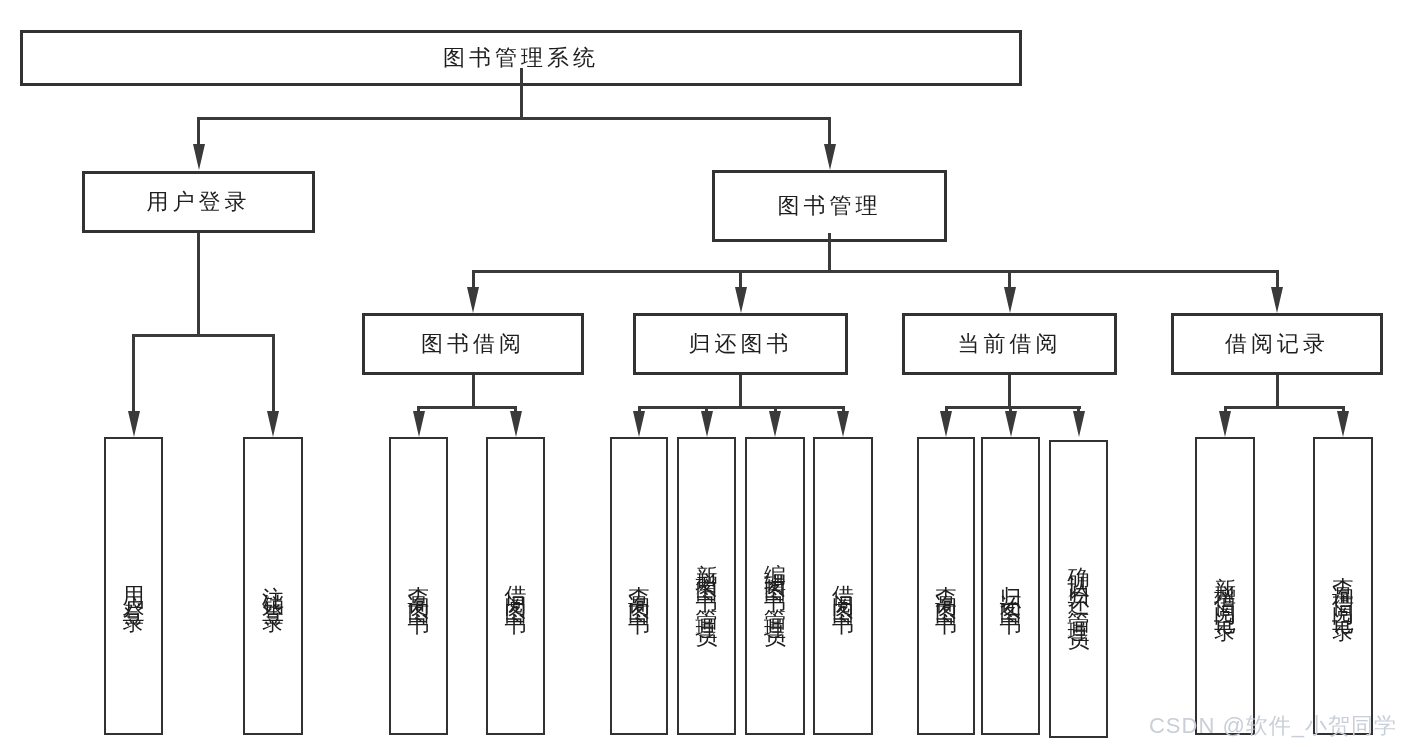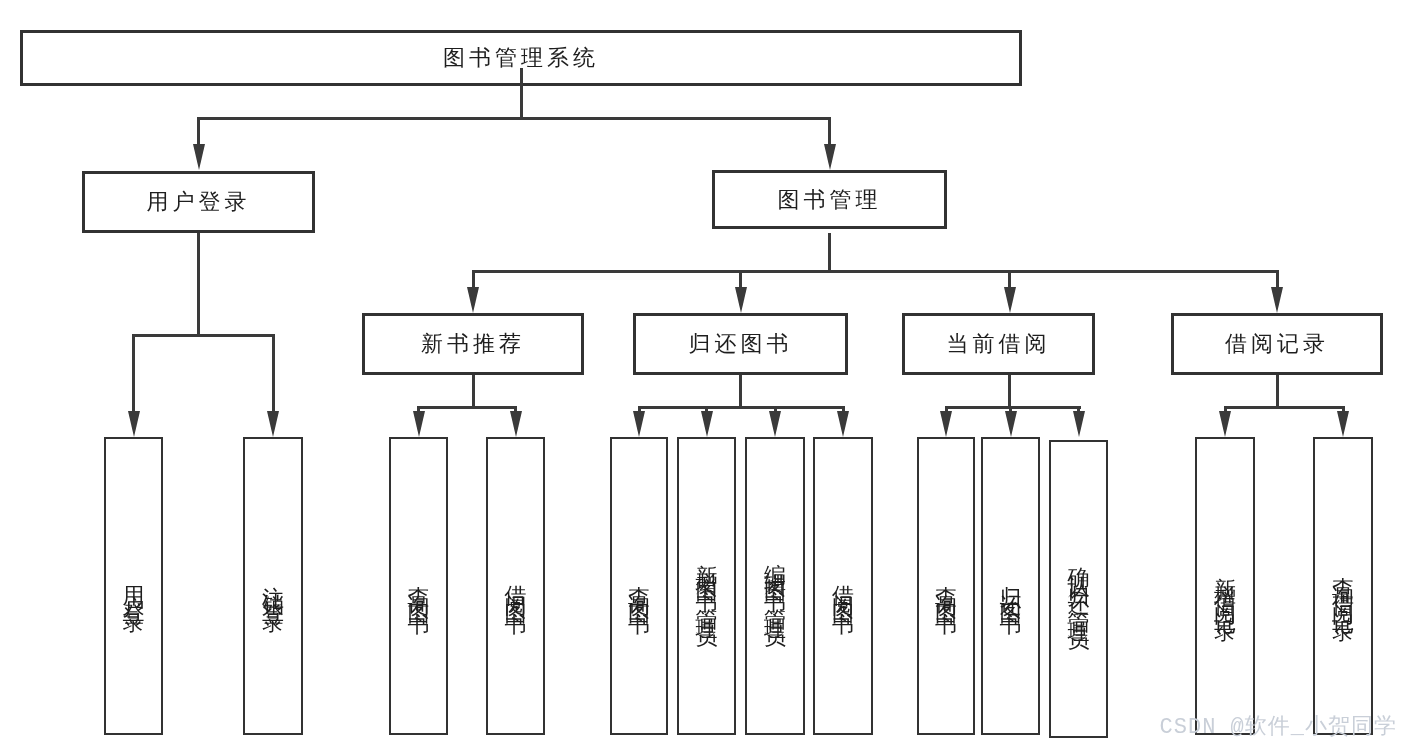--- a/index.html
+++ b/index.html
@@ -46,21 +46,20 @@
     border-top: 26px solid #3a3a3a;
   }
   .watermark {
     position: absolute;
     right: 8px;
     bottom: 6px;
     font-size: 22px;
     letter-spacing: 1px;
     color: #c9cfd8;
     white-space: nowrap;
-    font-family: Liberation Mono, monospace;
   }
 </style>
 </head>
 <body>
 
 <div id="canvas">
 
   <div class="box" style="left:20px;top:30px;width:1002px;height:56px">
     <span class="hlabel">图书管理系统</span>
   </div>
@@ -68,21 +67,21 @@
   <div class="vline" style="left:519.5px;top:68px;height:52px"></div>
   <div class="hline" style="left:197px;top:117px;width:634px"></div>
   <div class="vline" style="left:197px;top:117px;height:30px"></div>
   <div class="arrow" style="left:192.5px;top:144px"></div>
   <div class="vline" style="left:828px;top:117px;height:30px"></div>
   <div class="arrow" style="left:823.5px;top:144px"></div>
 
   <div class="box" style="left:82px;top:171px;width:233px;height:62px">
     <span class="hlabel">用户登录</span>
   </div>
-  <div class="box" style="left:712px;top:170px;width:235px;height:59px">
+  <div class="box" style="left:712px;top:170px;width:235px;height:72px">
     <span class="hlabel">图书管理</span>
   </div>
 
   <div class="vline" style="left:197px;top:233px;height:104px"></div>
   <div class="hline" style="left:132px;top:334px;width:142px"></div>
   <div class="vline" style="left:132px;top:334px;height:80px"></div>
   <div class="arrow" style="left:127.5px;top:411px"></div>
   <div class="vline" style="left:271.5px;top:334px;height:80px"></div>
   <div class="arrow" style="left:267px;top:411px"></div>
 
@@ -91,26 +90,26 @@
   <div class="vline" style="left:471.5px;top:270px;height:22px"></div>
   <div class="arrow" style="left:467px;top:287px"></div>
   <div class="vline" style="left:739px;top:270px;height:22px"></div>
   <div class="arrow" style="left:734.5px;top:287px"></div>
   <div class="vline" style="left:1008px;top:270px;height:22px"></div>
   <div class="arrow" style="left:1003.5px;top:287px"></div>
   <div class="vline" style="left:1275.5px;top:270px;height:22px"></div>
   <div class="arrow" style="left:1271px;top:287px"></div>
 
   <div class="box" style="left:362px;top:313px;width:222px;height:62px">
-    <span class="hlabel">新书推荐</span>
+    <span class="hlabel">图书借阅</span>
   </div>
   <div class="box" style="left:633px;top:313px;width:215px;height:62px">
     <span class="hlabel">归还图书</span>
   </div>
-  <div class="box" style="left:902px;top:313px;width:193px;height:62px">
+  <div class="box" style="left:902px;top:313px;width:215px;height:62px">
     <span class="hlabel">当前借阅</span>
   </div>
   <div class="box" style="left:1171px;top:313px;width:212px;height:62px">
     <span class="hlabel">借阅记录</span>
   </div>
 
   <div class="vline" style="left:471.5px;top:375px;height:34px"></div>
   <div class="hline" style="left:417px;top:406px;width:100px"></div>
   <div class="vline" style="left:417px;top:406px;height:10px"></div>
   <div class="arrow" style="left:412.5px;top:411px"></div>

